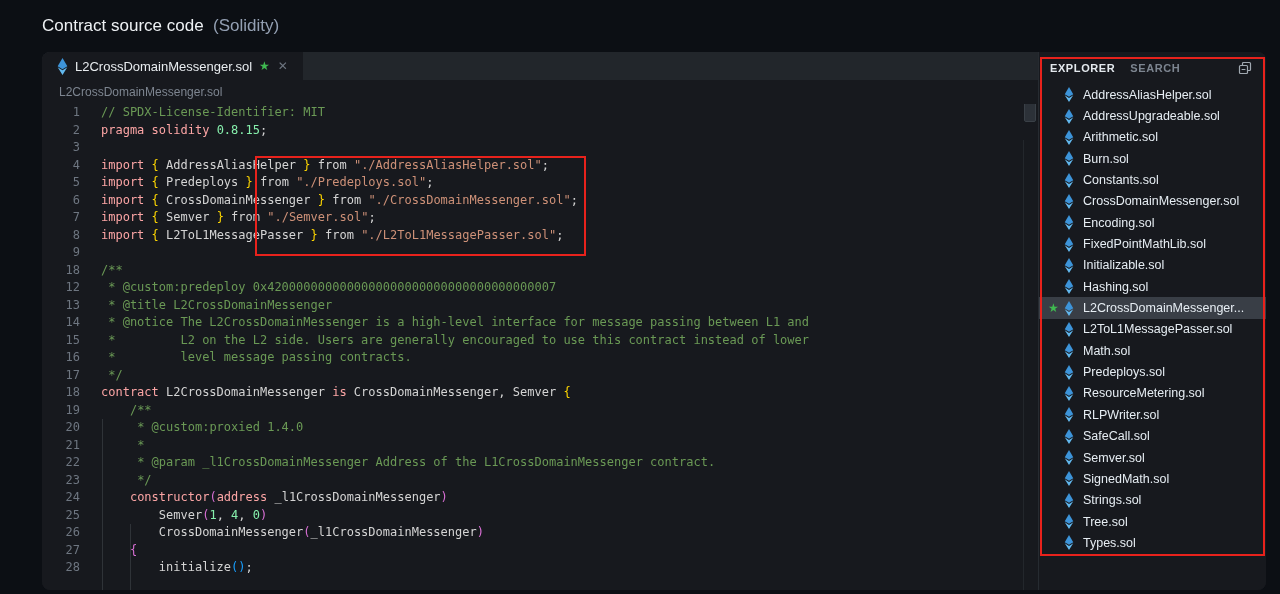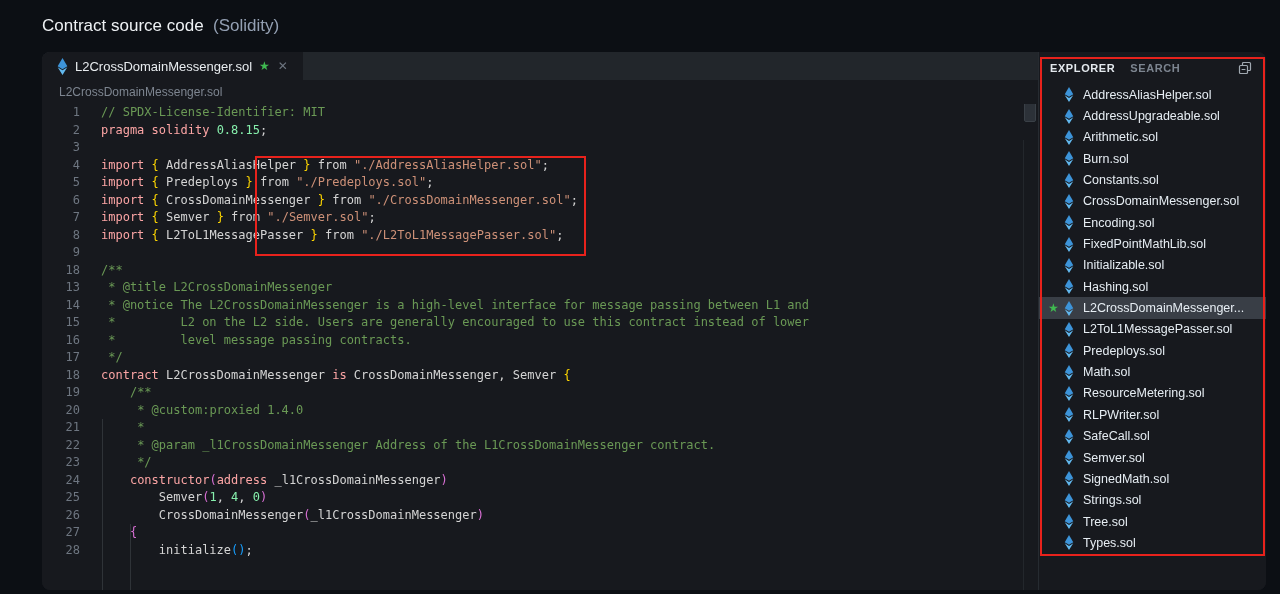--- a/index.html
+++ b/index.html
@@ -118,20 +118,21 @@
           <div class="code-line"><span class="ln">1</span><span class="lc"><span class="cm">// SPDX-License-Identifier: MIT</span></span></div>
           <div class="code-line"><span class="ln">2</span><span class="lc"><span class="kw">pragma</span><span class="tx"> </span><span class="kw">solidity</span><span class="tx"> </span><span class="num">0.8.15</span><span class="tx">;</span></span></div>
           <div class="code-line"><span class="ln">3</span><span class="lc"></span></div>
           <div class="code-line"><span class="ln">4</span><span class="lc"><span class="kw">import</span><span class="tx"> </span><span class="b1">{</span><span class="tx"> AddressAliasHelper </span><span class="b1">}</span><span class="tx"> from </span><span class="str">"./AddressAliasHelper.sol"</span><span class="tx">;</span></span></div>
           <div class="code-line"><span class="ln">5</span><span class="lc"><span class="kw">import</span><span class="tx"> </span><span class="b1">{</span><span class="tx"> Predeploys </span><span class="b1">}</span><span class="tx"> from </span><span class="str">"./Predeploys.sol"</span><span class="tx">;</span></span></div>
           <div class="code-line"><span class="ln">6</span><span class="lc"><span class="kw">import</span><span class="tx"> </span><span class="b1">{</span><span class="tx"> CrossDomainMessenger </span><span class="b1">}</span><span class="tx"> from </span><span class="str">"./CrossDomainMessenger.sol"</span><span class="tx">;</span></span></div>
           <div class="code-line"><span class="ln">7</span><span class="lc"><span class="kw">import</span><span class="tx"> </span><span class="b1">{</span><span class="tx"> Semver </span><span class="b1">}</span><span class="tx"> from </span><span class="str">"./Semver.sol"</span><span class="tx">;</span></span></div>
           <div class="code-line"><span class="ln">8</span><span class="lc"><span class="kw">import</span><span class="tx"> </span><span class="b1">{</span><span class="tx"> L2ToL1MessagePasser </span><span class="b1">}</span><span class="tx"> from </span><span class="str">"./L2ToL1MessagePasser.sol"</span><span class="tx">;</span></span></div>
           <div class="code-line"><span class="ln">9</span><span class="lc"></span></div>
           <div class="code-line"><span class="ln">18</span><span class="lc"><span class="cm">/**</span></span></div>
+          <div class="code-line"><span class="ln">12</span><span class="lc"><span class="cm"> * @custom:predeploy 0x4200000000000000000000000000000000000007</span></span></div>
           <div class="code-line"><span class="ln">13</span><span class="lc"><span class="cm"> * @title L2CrossDomainMessenger</span></span></div>
           <div class="code-line"><span class="ln">14</span><span class="lc"><span class="cm"> * @notice The L2CrossDomainMessenger is a high-level interface for message passing between L1 and</span></span></div>
           <div class="code-line"><span class="ln">15</span><span class="lc"><span class="cm"> *         L2 on the L2 side. Users are generally encouraged to use this contract instead of lower</span></span></div>
           <div class="code-line"><span class="ln">16</span><span class="lc"><span class="cm"> *         level message passing contracts.</span></span></div>
           <div class="code-line"><span class="ln">17</span><span class="lc"><span class="cm"> */</span></span></div>
           <div class="code-line"><span class="ln">18</span><span class="lc"><span class="kw">contract</span><span class="tx"> L2CrossDomainMessenger </span><span class="kw">is</span><span class="tx"> CrossDomainMessenger, Semver </span><span class="b1">{</span></span></div>
           <div class="code-line"><span class="ln">19</span><span class="lc"><span class="tx">    </span><span class="cm">/**</span></span></div>
           <div class="code-line"><span class="ln">20</span><span class="lc"><span class="tx">    </span><span class="cm"> * @custom:proxied 1.4.0</span></span></div>
           <div class="code-line"><span class="ln">21</span><span class="lc"><span class="tx">    </span><span class="cm"> *</span></span></div>
           <div class="code-line"><span class="ln">22</span><span class="lc"><span class="tx">    </span><span class="cm"> * @param _l1CrossDomainMessenger Address of the L1CrossDomainMessenger contract.</span></span></div>
@@ -270,30 +271,30 @@
           </span>
           <span class="fn">L2ToL1MessagePasser.sol</span>
         </div>
         <div class="file-row">
           <span style="display: flex;">
             <svg width="10" height="15" viewBox="0 0 12 19">
               <path d="M6 0 L11.4 9.2 L6 12.5 L0.6 9.2 Z" fill="#3d94d9"></path>
               <path d="M6 13.8 L11.4 10.4 L6 19 L0.6 10.4 Z" fill="#62b8ee"></path>
             </svg>
           </span>
+          <span class="fn">Math.sol</span>
+        </div>
+        <div class="file-row">
+          <span style="display: flex;">
+            <svg width="10" height="15" viewBox="0 0 12 19">
+              <path d="M6 0 L11.4 9.2 L6 12.5 L0.6 9.2 Z" fill="#3d94d9"></path>
+              <path d="M6 13.8 L11.4 10.4 L6 19 L0.6 10.4 Z" fill="#62b8ee"></path>
+            </svg>
+          </span>
           <span class="fn">Predeploys.sol</span>
-        </div>
-        <div class="file-row">
-          <span style="display: flex;">
-            <svg width="10" height="15" viewBox="0 0 12 19">
-              <path d="M6 0 L11.4 9.2 L6 12.5 L0.6 9.2 Z" fill="#3d94d9"></path>
-              <path d="M6 13.8 L11.4 10.4 L6 19 L0.6 10.4 Z" fill="#62b8ee"></path>
-            </svg>
-          </span>
-          <span class="fn">Math.sol</span>
         </div>
         <div class="file-row">
           <span style="display: flex;">
             <svg width="10" height="15" viewBox="0 0 12 19">
               <path d="M6 0 L11.4 9.2 L6 12.5 L0.6 9.2 Z" fill="#3d94d9"></path>
               <path d="M6 13.8 L11.4 10.4 L6 19 L0.6 10.4 Z" fill="#62b8ee"></path>
             </svg>
           </span>
           <span class="fn">ResourceMetering.sol</span>
         </div>

